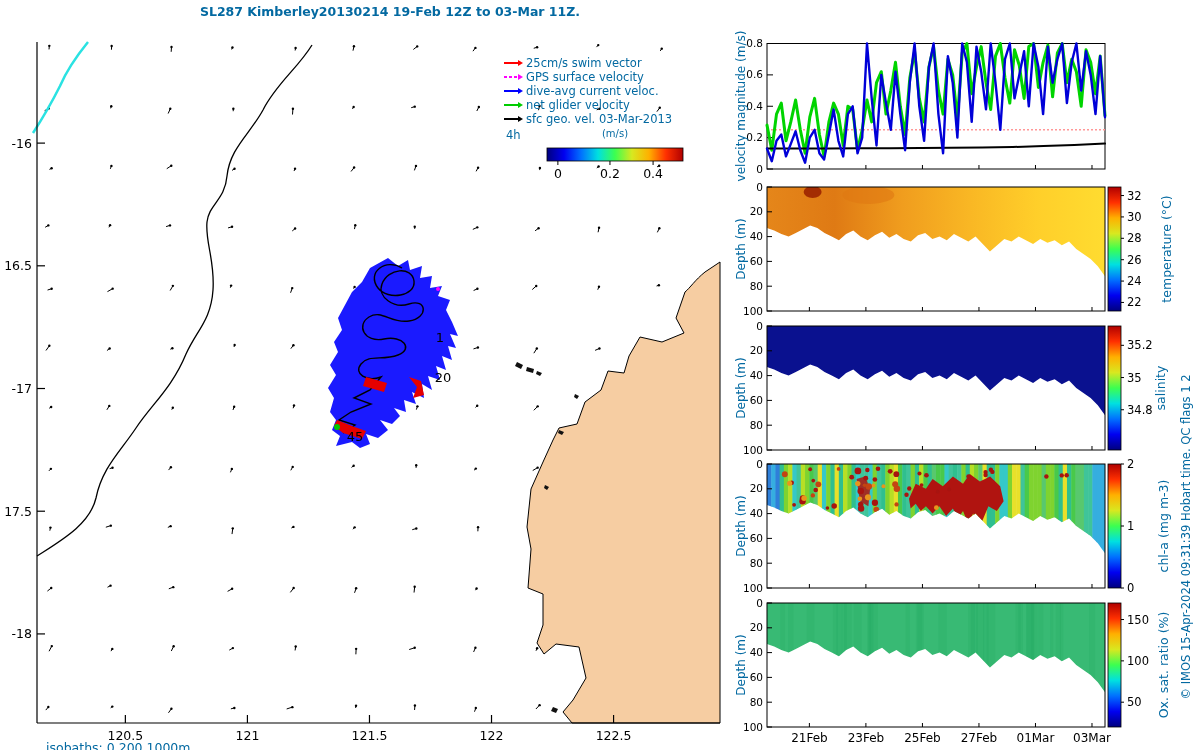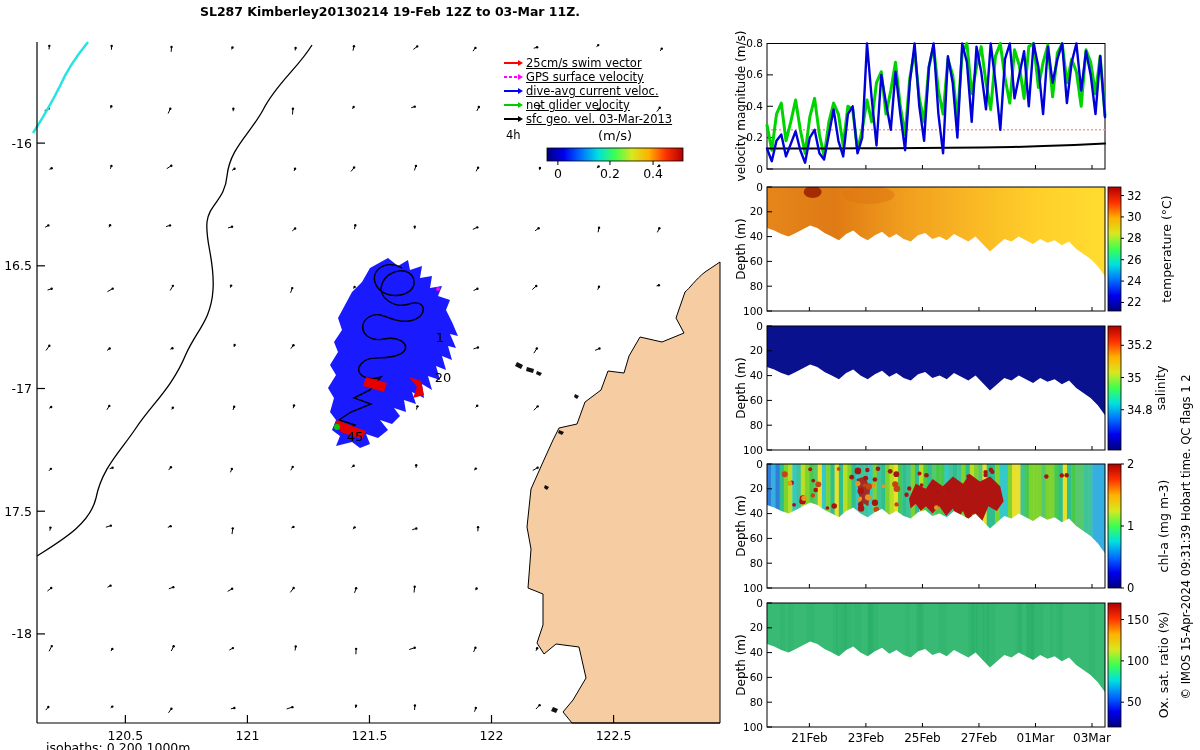--- a/index.html
+++ b/index.html
@@ -1,26 +1,26 @@
 <!DOCTYPE html>
 <html><head>
 <meta charset="utf-8">
 <style>
   html,body{margin:0;padding:0;background:#fff;}
   #root{position:relative;width:1200px;height:750px;background:#fff;overflow:hidden;
-        font-family:"DejaVu Sans",sans-serif;color:#000000;}
+        font-family:"DejaVu Sans",sans-serif;color:#0369a1;}
   .abs{position:absolute;}
   .title{font-weight:bold;font-size:12.5px;text-align:center;white-space:nowrap;}
   .vlabel{position:absolute;white-space:nowrap;font-size:12px;
           transform:translate(-50%,-50%) rotate(-90deg);}
   .watermark{position:absolute;white-space:nowrap;font-size:11.5px;
           transform:translate(-50%,-50%) rotate(-90deg);}
   .isobaths{font-size:12.5px;margin-top:48px;}
   #legend{position:absolute;left:500px;top:56px;}
-  .legrow{display:flex;align-items:center;height:14px;text-decoration:underline;}
+  .legrow{display:flex;align-items:center;height:14px;}
   .legrow svg{flex:0 0 26px;}
   .legrow span{font-size:11.5px;white-space:nowrap;}
   .smalllab{font-size:11.5px;white-space:nowrap;}
 </style>
 </head>
 <body>
 
 <div id="root">
 
   <div class="abs title" style="left:40px;top:4px;width:700px;">SL287 Kimberley20130214 19-Feb 12Z to 03-Mar 11Z.</div>
@@ -736,21 +736,21 @@
       </div>
       <div class="legrow">
         <svg width="26" height="10">
           <line x1="4" y1="5" x2="18" y2="5" stroke="#000000" stroke-width="2"></line>
           <path d="M18 2 L23 5 L18 8 Z" fill="#000000"></path>
         </svg>
         <span>sfc geo. vel. 03-Mar-2013</span>
       </div>
     </div>
   <div class="abs smalllab" style="left:506px;top:128px;">4h</div>
-  <div class="abs smalllab" style="left:547px;top:128px;width:136px;text-align:center;font-size:13px;">(m/s)</div>
+  <div class="abs smalllab" style="left:547px;top:128px;width:136px;text-align:center;font-size:10px;">(m/s)</div>
 
   <div class="abs isobaths" style="left:46px;top:692px;">isobaths: 0  200  1000m</div>
 
   <div class="vlabel" style="left:741px;top:106px;">velocity magnitude (m/s)</div>
   <div class="vlabel" style="left:741px;top:249px;">Depth (m)</div>
   <div class="vlabel" style="left:741px;top:388px;">Depth (m)</div>
   <div class="vlabel" style="left:741px;top:526px;">Depth (m)</div>
   <div class="vlabel" style="left:741px;top:665px;">Depth (m)</div>
 
   <div class="vlabel" style="left:1166px;top:249px;font-size:12.5px;">temperature (°C)</div>

